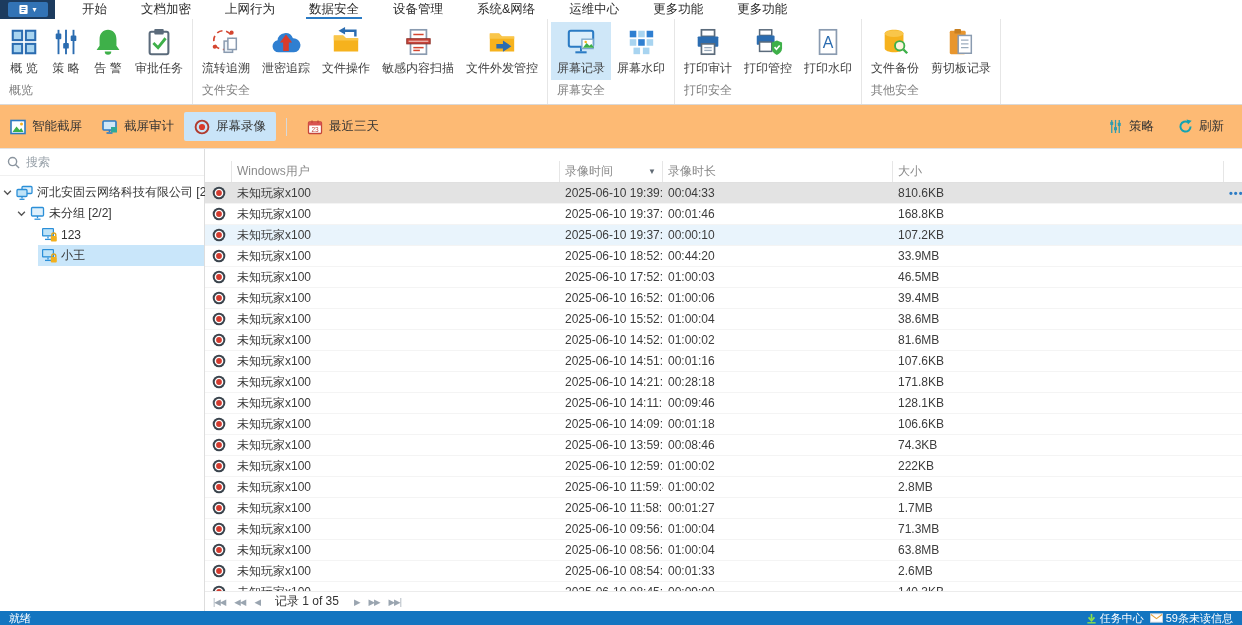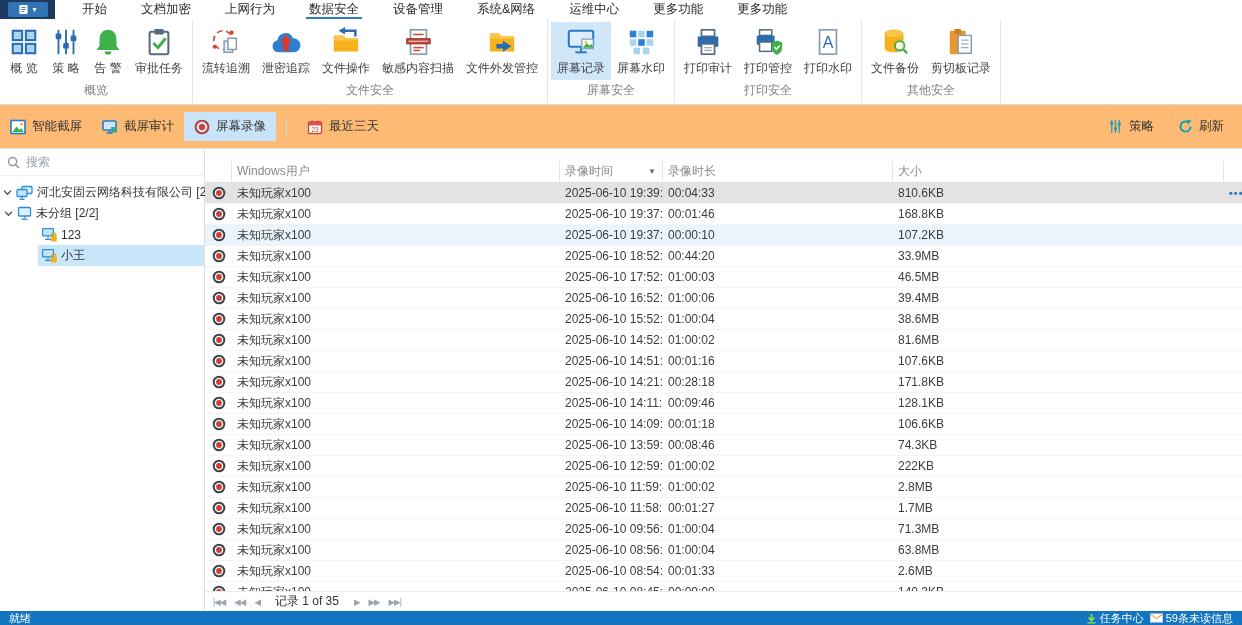--- a/index.html
+++ b/index.html
@@ -16,21 +16,21 @@
   .menu-tab.active::after { content:""; position:absolute; left:14px; right:14px; bottom:0; height:2px; background:#2b7bc4; }
 
   
   .ribbon { height:86px; border-bottom:1px solid #d9d9d9; display:flex; background:#fff; }
   .ribbon-group { display:flex; flex-direction:column; border-right:1px solid #e6e6e6; padding:0 3px; }
   .ribbon-btn-row { flex:1; display:flex; align-items:flex-start; padding-top:3px; }
   .ribbon-btn { display:flex; flex-direction:column; align-items:center; justify-content:flex-start; gap:3px; padding:5px 6px 3px; cursor:default; }
   .ribbon-btn svg { display:block; }
   .ribbon-btn .lbl { font-size:12px; color:#3f3f3f; white-space:nowrap; }
   .ribbon-btn.active { background:#cfe7f8; }
-  .ribbon-group-label { text-align:center; font-size:12px; color:#7e7e7e; padding:2px 6px 5px; }
+  .ribbon-group-label { text-align:left; font-size:12px; color:#7e7e7e; padding:2px 6px 5px; }
   .ribbon-fill { flex:1; }
 
   
   .toolbar { height:44px; display:flex; align-items:center; padding:0 0; background:#fdba74; border-bottom:1px solid #e3e3e3; }
   .tool-btn { display:flex; align-items:center; gap:6px; padding:6px 10px; font-size:12.5px; color:#333; border-radius:2px; cursor:default; white-space:nowrap; }
   .tool-btn.active { background:#c9e4f8; }
   .tool-sep { width:1px; height:18px; background:#d8d8d8; margin:0 10px; }
   .toolbar-right { margin-left:auto; display:flex; gap:4px; padding-right:8px; }
 
   
@@ -410,21 +410,21 @@
         <span class="tree-ic">
             <svg width="17" height="16" viewBox="0 0 17 16">
               <rect x="6" y="1.5" width="10" height="7" rx="1" fill="#dff0fb" stroke="#2b8fd8" stroke-width="1.3"></rect>
               <rect x="1" y="4.5" width="10" height="7" rx="1" fill="#bfe3f7" stroke="#2b8fd8" stroke-width="1.3"></rect>
               <line x1="6" y1="11.5" x2="6" y2="13.5" stroke="#2b8fd8" stroke-width="1.3"></line>
               <line x1="3.5" y1="14.3" x2="8.5" y2="14.3" stroke="#2b8fd8" stroke-width="1.3"></line>
             </svg>
           </span>
         <span class="tree-label">河北安固云网络科技有限公司 [2/2]</span>
       </div>
-      <div class="tree-row" style="padding-left:4px">
+      <div class="tree-row" style="padding-left:17px">
         <span class="caret">
             <svg width="9" height="9" viewBox="0 0 8 8">
               <path d="M1 2.5l3 3 3-3" stroke="#555" fill="none" stroke-width="1.2"></path>
             </svg>
           </span>
         <span class="tree-ic">
             <svg width="15" height="15" viewBox="0 0 15 15">
               <rect x="1.5" y="1.5" width="12" height="8.5" rx="1" fill="#dff0fb" stroke="#2b8fd8" stroke-width="1.3"></rect>
               <line x1="7.5" y1="10" x2="7.5" y2="12.2" stroke="#2b8fd8" stroke-width="1.3"></line>
               <line x1="4.5" y1="13.2" x2="10.5" y2="13.2" stroke="#2b8fd8" stroke-width="1.3"></line>

